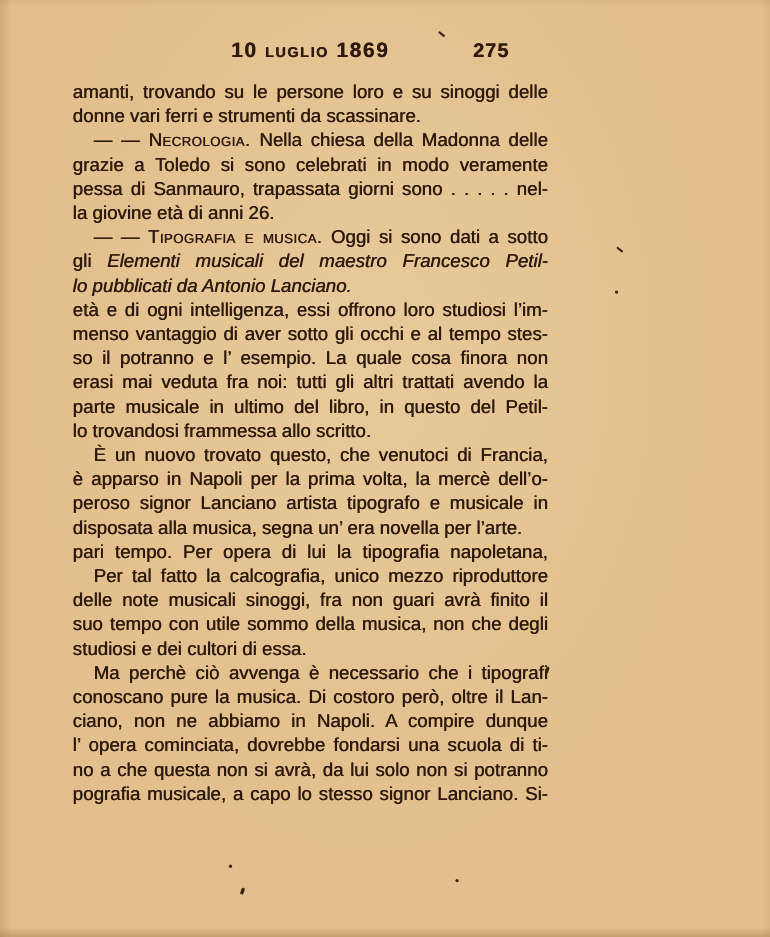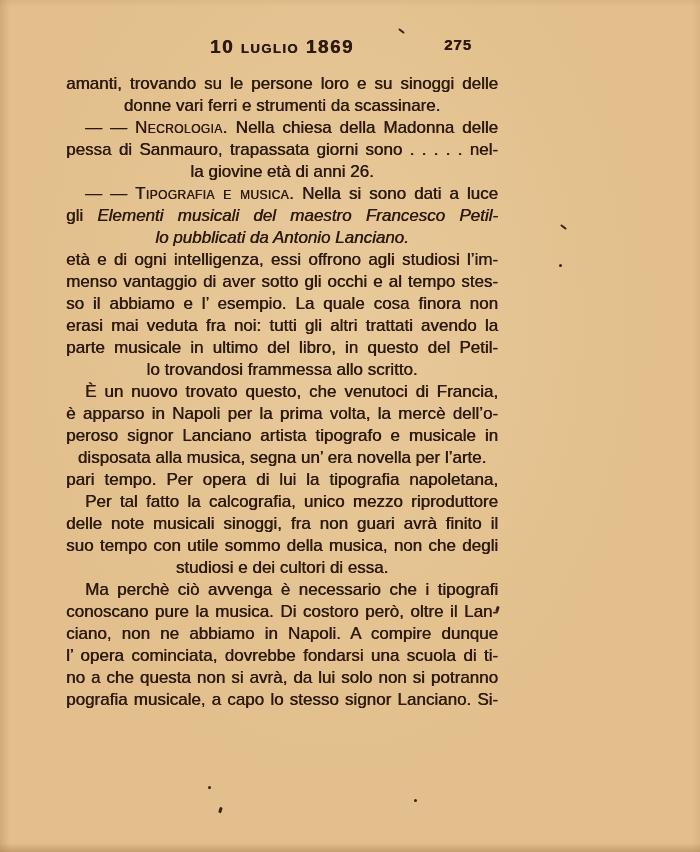--- a/index.html
+++ b/index.html
@@ -22,34 +22,34 @@
   
   .header-date {
     position:absolute; left:66px; top:36px; width:432px;
     text-align:center;
     font-size:19px; font-weight:bold;
     font-variant:small-caps;
     letter-spacing:1.5px;
     text-shadow:0.4px 0 0 currentColor;
   }
   .page-number {
-    position:absolute; left:444px; top:36px;
-    font-size:15px; font-weight:bold;
+    position:absolute; left:430px; top:36px;
+    font-size:18px; font-weight:bold;
     letter-spacing:1px;
     text-shadow:0.4px 0 0 currentColor;
   }
 
   
   .text-column {
     position:absolute; left:66px; top:73px; width:432px;
   }
   .paragraph { margin:0; }
   .line {
     font-size:17px; line-height:22px;
-    text-align:center;
+    text-align:left;
     text-shadow:0.45px 0 0 currentColor;
   }
   .line.just {
     text-align:justify;
     text-align-last:justify;
   }
   .line.indent { padding-left:19px; }
   .sc { font-variant:small-caps; letter-spacing:0.4px; }
   .it { font-style:italic; }
 
@@ -65,32 +65,33 @@
 <div class="page">
   <div class="header-date">10 luglio 1869</div>
   <div class="page-number">275</div>
   <div class="text-column">
       <div class="paragraph">
         <div class="line just"><span>amanti, trovando su le persone loro e su sinoggi delle</span></div>
         <div class="line"><span>donne vari ferri e strumenti da scassinare.</span></div>
       </div>
       <div class="paragraph">
         <div class="line just indent"><span>— — </span><span class="sc">Necrologia.</span><span> Nella chiesa della Madonna delle</span></div>
+        <div class="line just"><span>grazie a Toledo si sono celebrati in modo veramente</span></div>
         <div class="line just"><span>pessa di Sanmauro, trapassata giorni sono . . . . . nel-</span></div>
         <div class="line"><span>la giovine età di anni 26.</span></div>
       </div>
       <div class="paragraph">
-        <div class="line just indent"><span>— — </span><span class="sc">Tipografia e musica.</span><span> Nella si sono dati a luce</span></div>
+        <div class="line just indent"><span>— — </span><span class="sc">Tipografia e musica.</span><span> Oggi si sono dati a sotto</span></div>
         <div class="line just"><span>gli </span><span class="it">Elementi musicali del maestro Francesco Petil-</span></div>
         <div class="line"><span class="it">lo pubblicati da Antonio Lanciano.</span></div>
       </div>
       <div class="paragraph">
-        <div class="line just"><span>età e di ogni intelligenza, essi offrono agli studiosi l’im-</span></div>
+        <div class="line just"><span>età e di ogni intelligenza, essi offrono loro studiosi l’im-</span></div>
         <div class="line just"><span>menso vantaggio di aver sotto gli occhi e al tempo stes-</span></div>
-        <div class="line just"><span>so il abbiamo e l’ esempio. La quale cosa finora non</span></div>
+        <div class="line just"><span>so il potranno e l’ esempio. La quale cosa finora non</span></div>
         <div class="line just"><span>erasi mai veduta fra noi: tutti gli altri trattati avendo la</span></div>
         <div class="line just"><span>parte musicale in ultimo del libro, in questo del Petil-</span></div>
         <div class="line"><span>lo trovandosi frammessa allo scritto.</span></div>
       </div>
       <div class="paragraph">
         <div class="line just indent"><span>È un nuovo trovato questo, che venutoci di Francia,</span></div>
         <div class="line just"><span>è apparso in Napoli per la prima volta, la mercè dell’o-</span></div>
         <div class="line just"><span>peroso signor Lanciano artista tipografo e musicale in</span></div>
         <div class="line"><span>disposata alla musica, segna un’ era novella per l’arte.</span></div>
         <div class="line just"><span>pari tempo. Per opera di lui la tipografia napoletana,</span></div>

